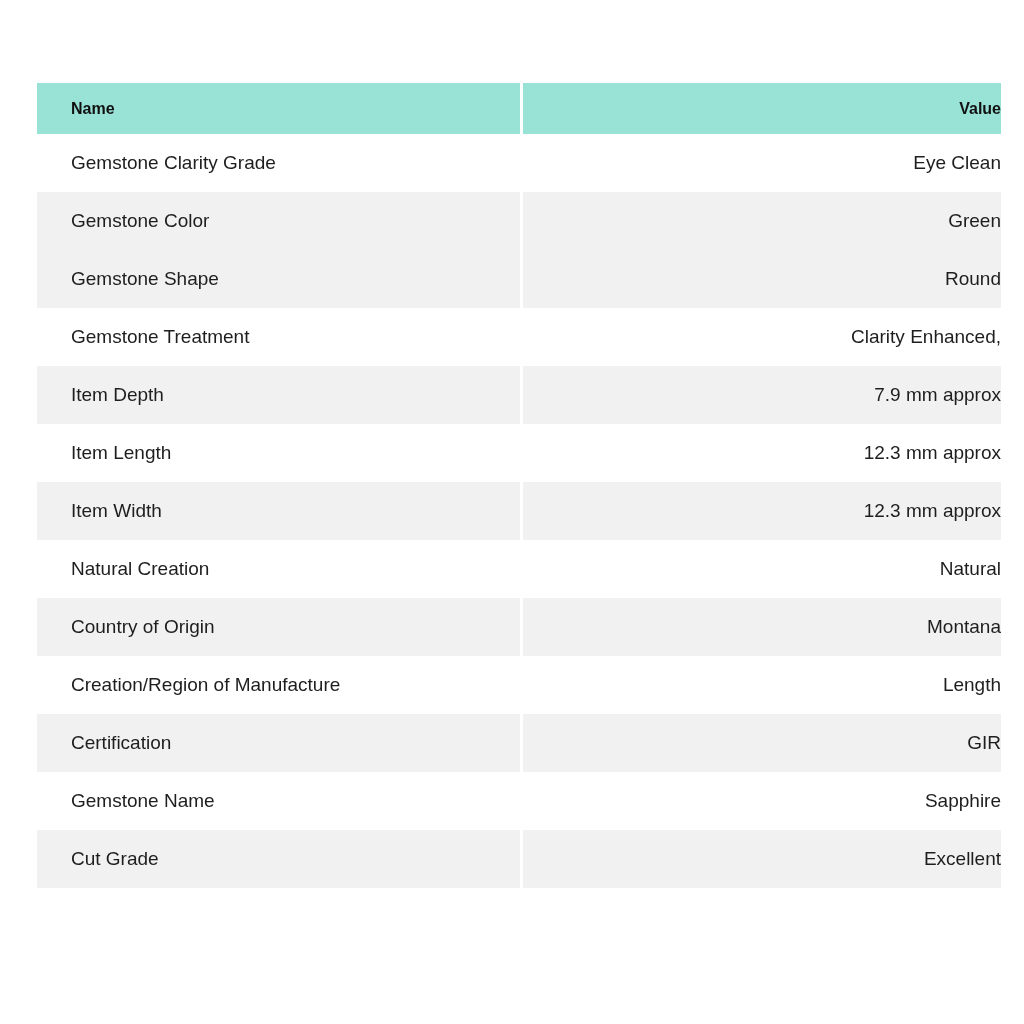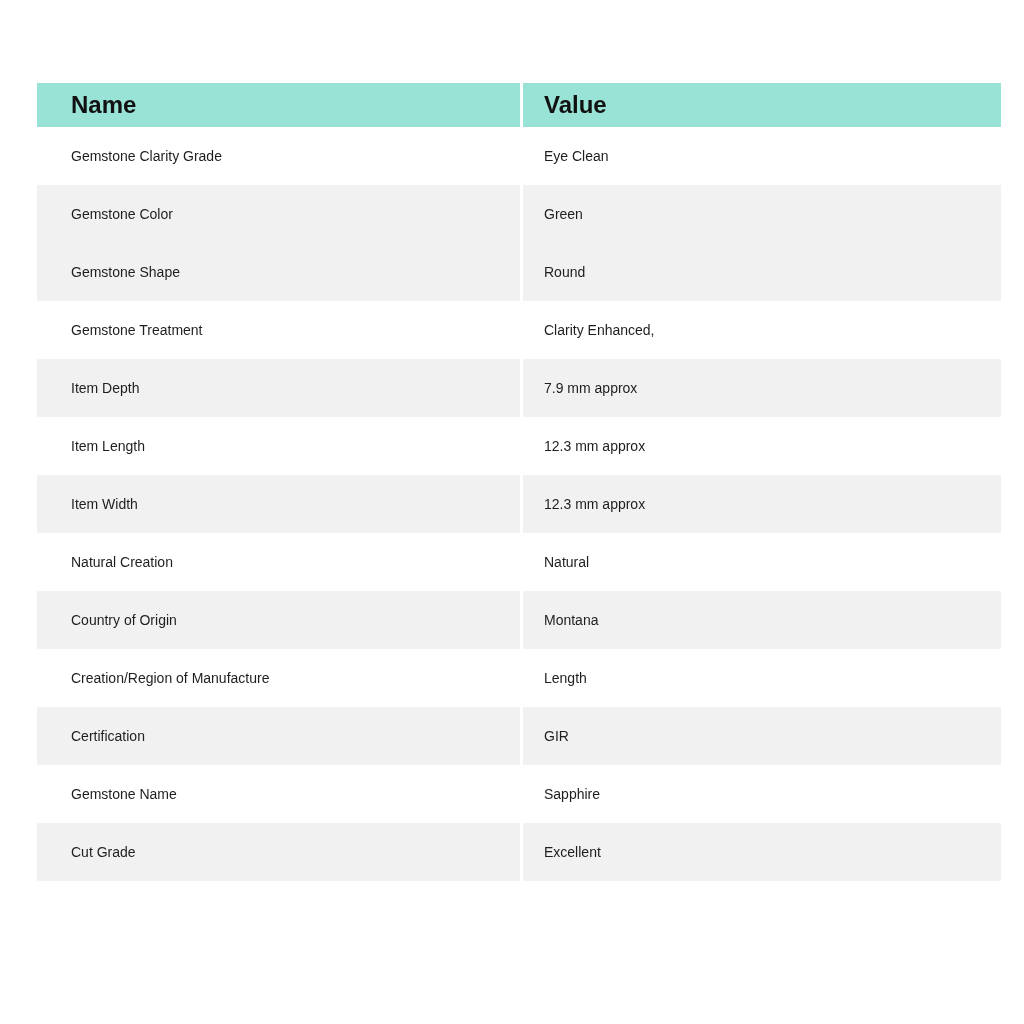--- a/index.html
+++ b/index.html
@@ -23,35 +23,35 @@
     width: 100%;
     border-collapse: separate;
     border-spacing: 0;
     table-layout: fixed;
   }
 
   table.spec-table th,
   table.spec-table td {
     text-align: left;
     vertical-align: middle;
-    font-size: 14px;
+    font-size: 19px;
     line-height: 1.2;
     white-space: nowrap;
     overflow: hidden;
   }
 
   
   col.col-name-w  { width: 486px; }
   col.col-value-w { width: 478px; }
 
   
   table.spec-table thead th {
     background: var(--header-bg, #98e2d6);
-    height: 44px;
-    font-size: 24px;
+    height: 51px;
+    font-size: 16px;
     font-weight: 700;
     color: #111111;
   }
 
   
   table.spec-table tbody td {
     height: 58px;
     background: #ffffff;
   }
   table.spec-table tbody tr.alt td {
@@ -60,20 +60,21 @@
 
   
   table.spec-table th.col-name,
   table.spec-table td.col-name {
     border-right: 3px solid #ffffff;
     padding-left: 34px;
   }
   table.spec-table th.col-value,
   table.spec-table td.col-value {
     padding-left: 21px;
+    text-align: right;
   }
 </style>
 </head>
 <body>
 
 <div class="spec-table-wrap">
   <table class="spec-table">
     <colgroup>
       <col class="col-name-w">
       <col class="col-value-w">

